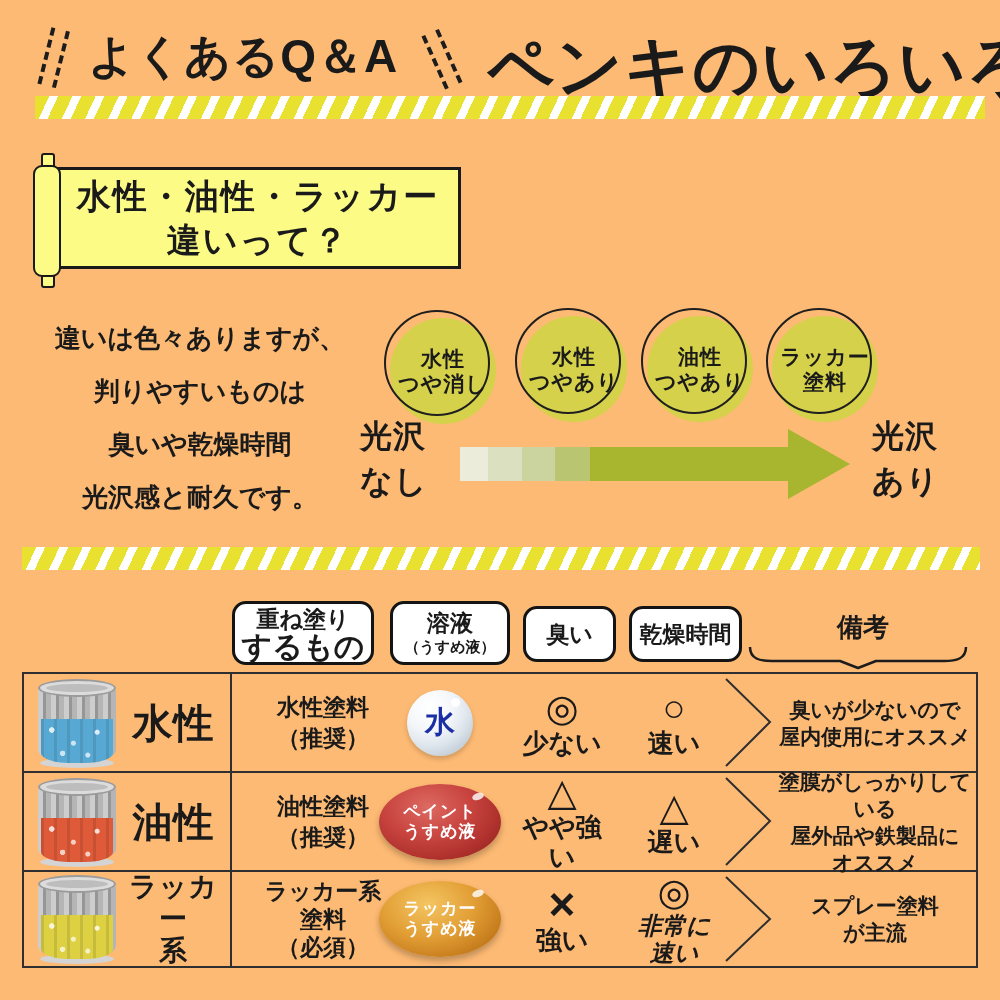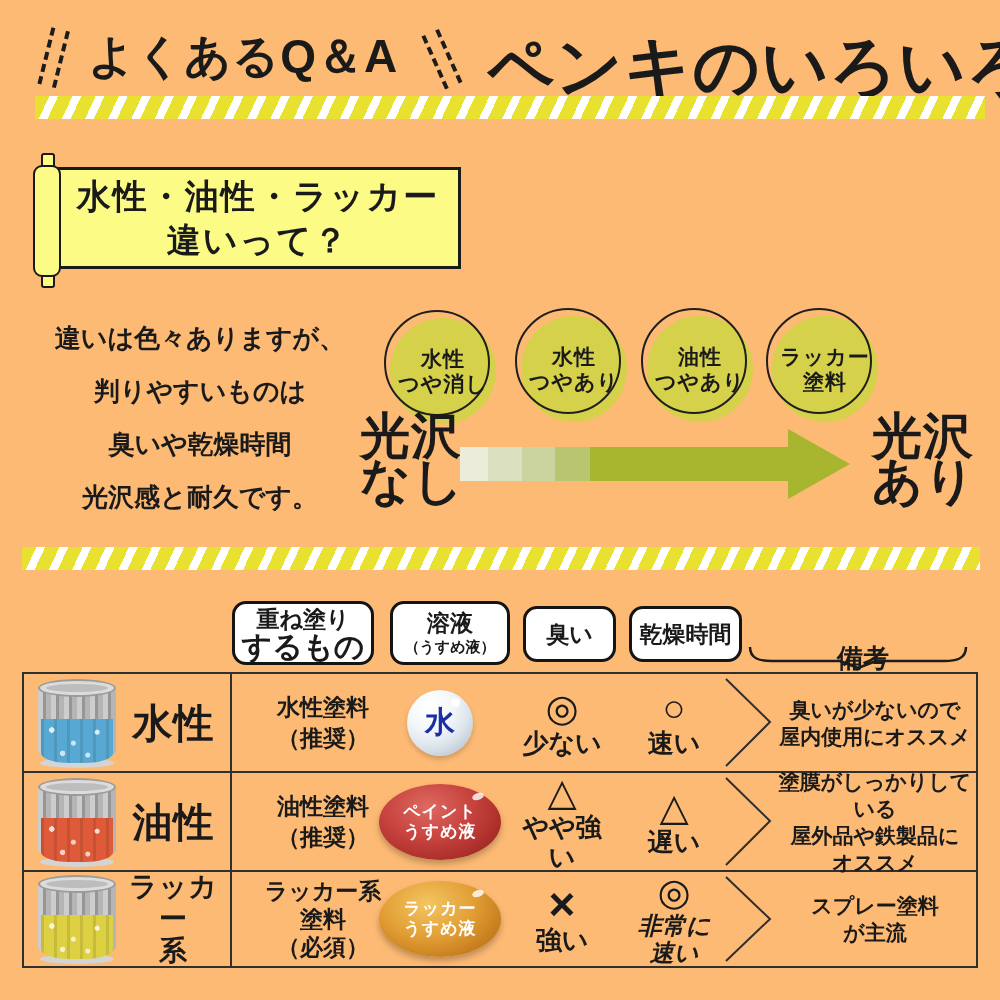--- a/index.html
+++ b/index.html
@@ -33,41 +33,41 @@
   .intro{left:40px;top:312px;width:320px;text-align:center;font-size:26px;font-weight:900;line-height:53px;}
 
   
   .gcircle{position:absolute;width:106px;height:106px;}
   .gcircle .fill{position:absolute;left:0;top:0;width:106px;height:106px;border-radius:50%;background:#d5d14b;}
   .gcircle .ring{position:absolute;left:-6px;top:-8px;width:106px;height:106px;border:2px solid #1f1f1f;border-radius:50%;box-sizing:border-box;}
   .gcircle .txt{position:absolute;left:0;top:0;width:106px;height:106px;display:flex;flex-direction:column;
                 align-items:center;justify-content:center;font-size:21px;font-weight:900;line-height:25px;letter-spacing:1px;}
   .gc1{left:390px;top:318px;} .gc2{left:521px;top:316px;} .gc3{left:647px;top:316px;} .gc4{left:772px;top:316px;}
 
-  .gloss-label{font-size:50px;font-weight:900;line-height:45px;letter-spacing:1px;}
+  .gloss-label{font-size:32px;font-weight:900;line-height:45px;letter-spacing:1px;}
   .gloss-nashi{left:360px;top:414px;}
   .gloss-ari{left:872px;top:414px;}
 
   .arrow-body{left:460px;top:447px;width:328px;height:34px;
     background:linear-gradient(to right,#ebedda 0px,#ebedda 28px,#dbe0c0 28px,#dbe0c0 62px,
                #cbd39e 62px,#cbd39e 95px,#b9c571 95px,#b9c571 130px,#a7b52f 130px,#a7b52f 100%);}
   .arrow-head{left:788px;top:429px;width:0;height:0;border-left:62px solid #a7b52f;
               border-top:35px solid transparent;border-bottom:35px solid transparent;}
 
   
   .hbox{position:absolute;border:3px solid #141414;border-radius:14px;background:#ffffff;box-sizing:border-box;
         display:flex;flex-direction:column;align-items:center;justify-content:center;text-align:center;font-weight:900;}
   .hbox .l1{font-size:23px;line-height:27px;}
   .hbox .l2{font-size:30px;line-height:27px;}
   .hbox .small{font-size:15px;line-height:20px;}
   .hb1{left:232px;top:601px;width:142px;height:64px;justify-content:center;}
   .hb2{left:390px;top:601px;width:120px;height:64px;}
   .hb3{left:523px;top:606px;width:93px;height:56px;}
   .hb4{left:629px;top:606px;width:113px;height:56px;}
-  .hb-notes{left:772px;top:610px;width:182px;text-align:center;font-size:26px;font-weight:900;margin-top:31px;}
+  .hb-notes{left:772px;top:610px;width:182px;text-align:center;font-size:26px;font-weight:900;}
   .brace{left:746px;top:644px;}
 
   
   .ptable{left:22px;top:672px;width:956px;height:296px;border:2px solid #2f2f2f;box-sizing:border-box;}
   .vline{position:absolute;left:206px;top:0;height:100%;width:0;border-left:2px solid #2f2f2f;}
   .trow{position:relative;height:97px;border-bottom:2px solid #2f2f2f;}
   .trow-last{height:94px;border-bottom:none;}
   .cell{position:absolute;top:0;height:100%;display:flex;flex-direction:column;align-items:center;justify-content:center;text-align:center;}
   .cell-icon{left:10px;width:85px;}
   .cell-name{left:93px;width:113px;font-size:40px;font-weight:900;letter-spacing:1px;line-height:42px;}

